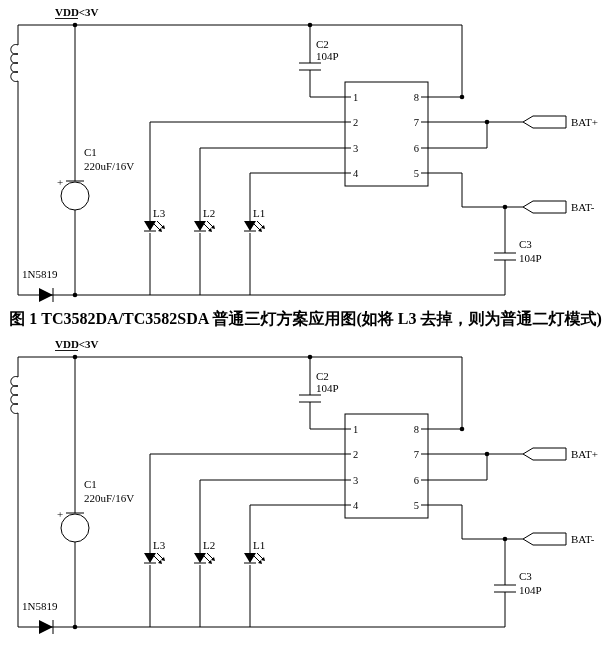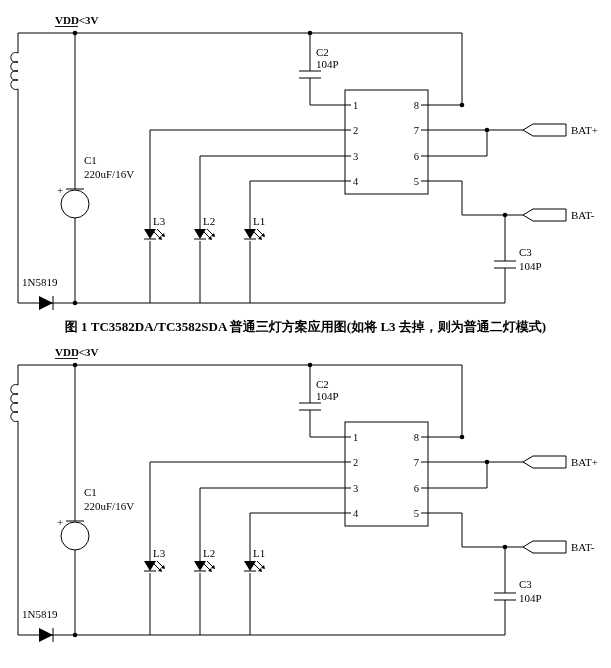--- a/index.html
+++ b/index.html
@@ -1,28 +1,28 @@
 <!DOCTYPE html>
 <html><head>
 <meta charset="utf-8">
 <style>
   html,body { margin:0; padding:0; background:#ffffff; }
   body { width:611px; height:668px; overflow:hidden; }
-  .page { width:483px; font-family:"Liberation Serif","DejaVu Serif",serif; color:#000;margin-top:8px; }
+  .page { width:483px; font-family:"Liberation Serif","DejaVu Serif",serif; color:#000; }
   svg.circuit { display:block; }
   .wire { stroke:#000; stroke-width:1; fill:none; }
   .thin { stroke-width:0.9; }
   .blk  { fill:#000; stroke:none; }
   .ic   { fill:#ffffff; stroke:#000; stroke-width:1; }
   .conn { fill:#ffffff; stroke:#000; stroke-width:1; }
   .lbl  { font-family:"Liberation Serif","DejaVu Serif",serif; font-size:11px; fill:#000; }
   .bold { font-weight:bold; }
   .pin  { font-size:10.5px; }
   .caption { width:611px; text-align:center; font-family:"Liberation Serif","DejaVu Serif",serif;
-             font-size:13px; font-weight:bold; line-height:20px; }
+             font-size:16px; font-weight:bold; line-height:20px; }
   .cap1 { margin-top:1px; }
   .cap2 { margin-top:2px; }
   .fig2 { margin-top:3px; }
 </style>
 </head>
 <body>
 
 <div class="page">
 
   <svg class="circuit" width="611" height="308" viewBox="0 0 611 308">

